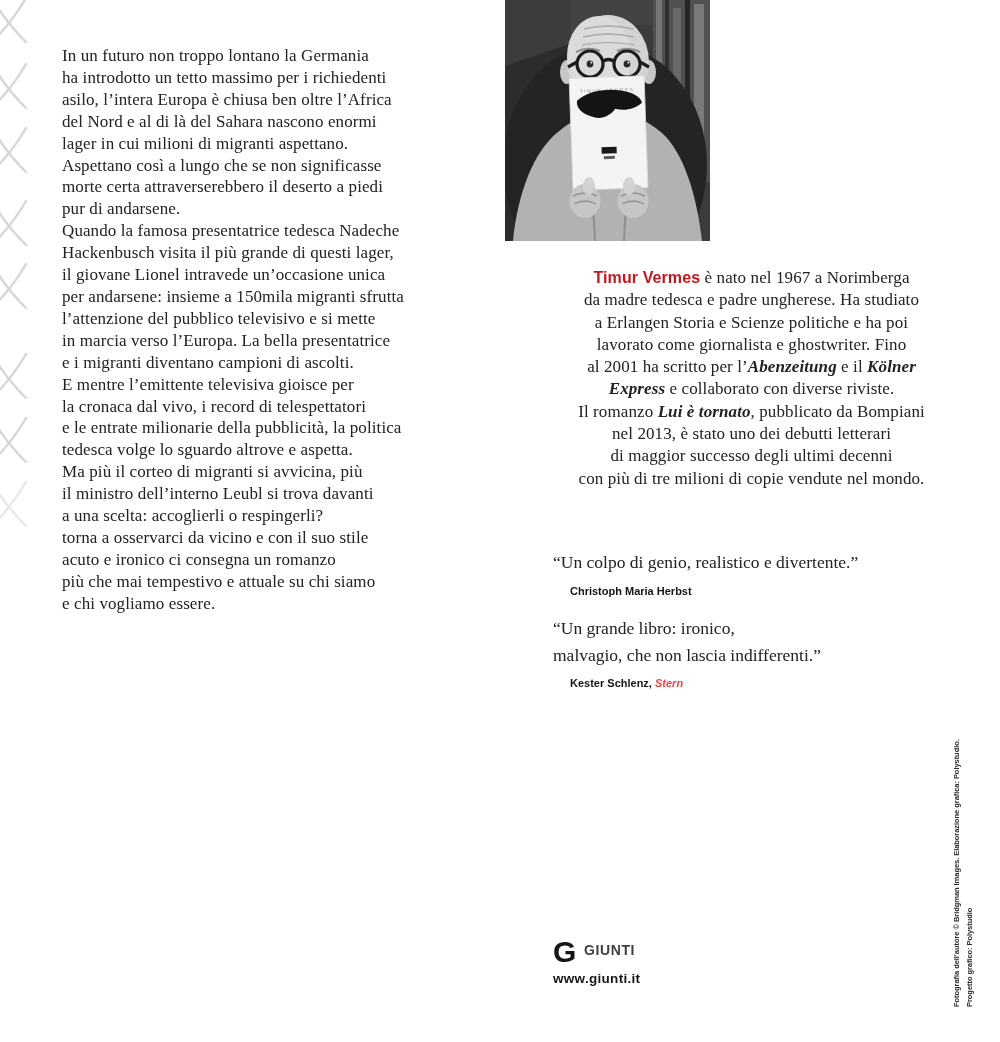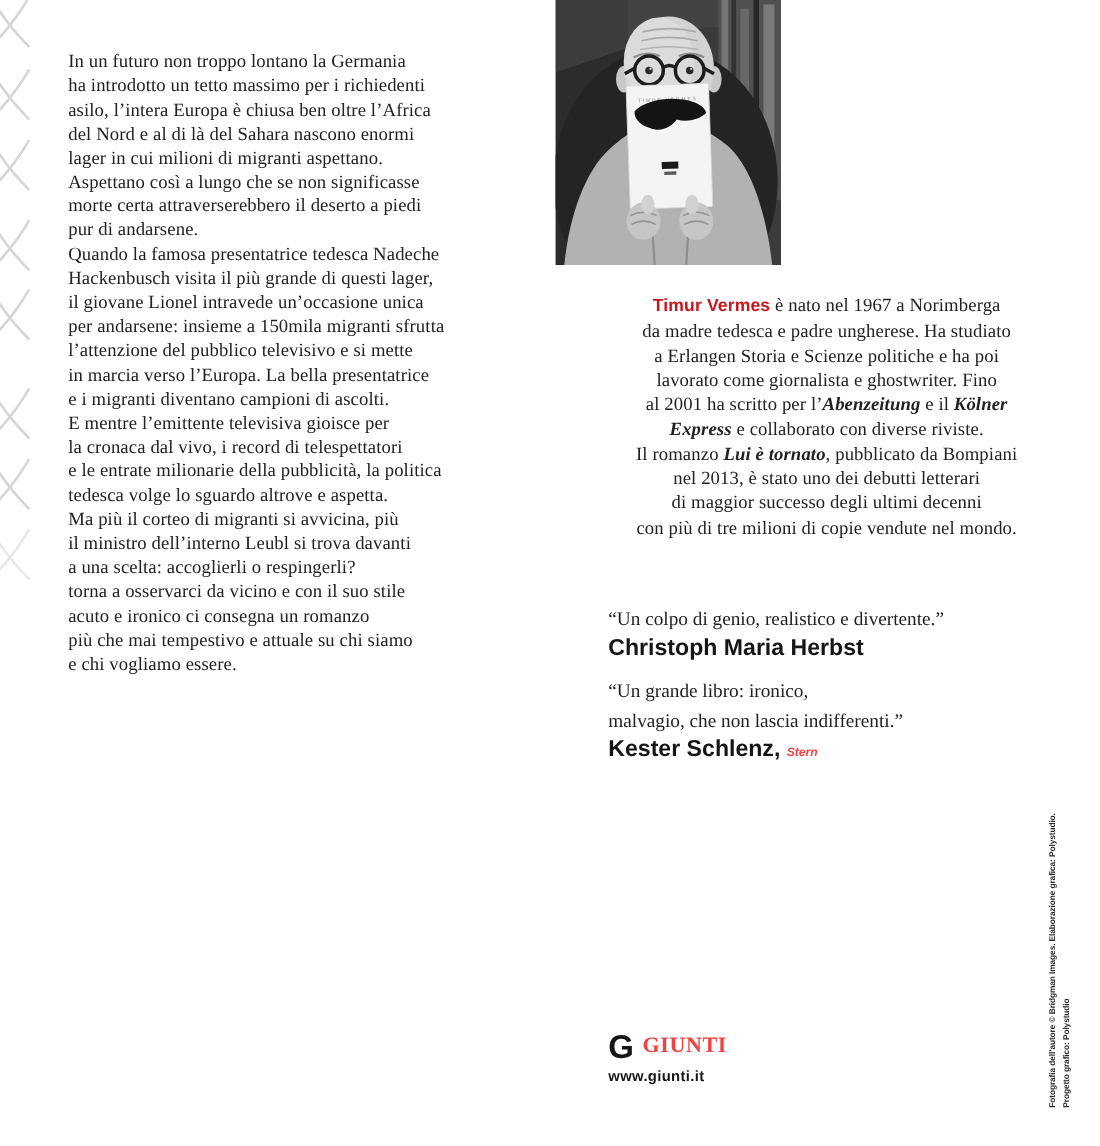--- a/index.html
+++ b/index.html
@@ -40,42 +40,42 @@
   }
 
   .seg-i{font-style:italic;font-weight:bold;}
   .seg-red{
     color:var(--red);
     font-family:"Liberation Sans", sans-serif;
     font-weight:700;font-size:16px;
   }
   .seg-sansb{
     font-family:"Liberation Sans", sans-serif;
-    font-weight:700;font-size:21px;color:#151515;
+    font-weight:700;font-size:11px;color:#151515;margin-left:17px;
   }
   .seg-sansbi{
     font-family:"Liberation Sans", sans-serif;
     font-weight:700;font-style:italic;font-size:11px;color:#ef4444;
   }
 
   
   .quote{
     left:553px;width:430px;
     font-size:17.5px;line-height:26.5px;
   }
   .quote1{top:549px;}
   .quote2{top:615px;}
 
   
   .publisher{left:553px;top:936px;width:260px;}
   .logo-row{display:flex;align-items:center;gap:5px;height:28px;}
   .gmark{width:26px;height:27px;display:inline-block;}
   .gname{
-    font-family:Liberation Serif, serif;
-    font-weight:700;font-size:20px;letter-spacing:0.6px;color:#ef4444;
+    font-family:Liberation Sans, sans-serif;
+    font-weight:700;font-size:14px;letter-spacing:0.6px;color:#404040;
   }
   .sites{
     margin-top:4px;
     font-family:"Liberation Sans", sans-serif;
     font-weight:700;font-size:13.5px;line-height:22.5px;
     letter-spacing:0.3px;color:#161616;
   }
 
   
   .credits{

